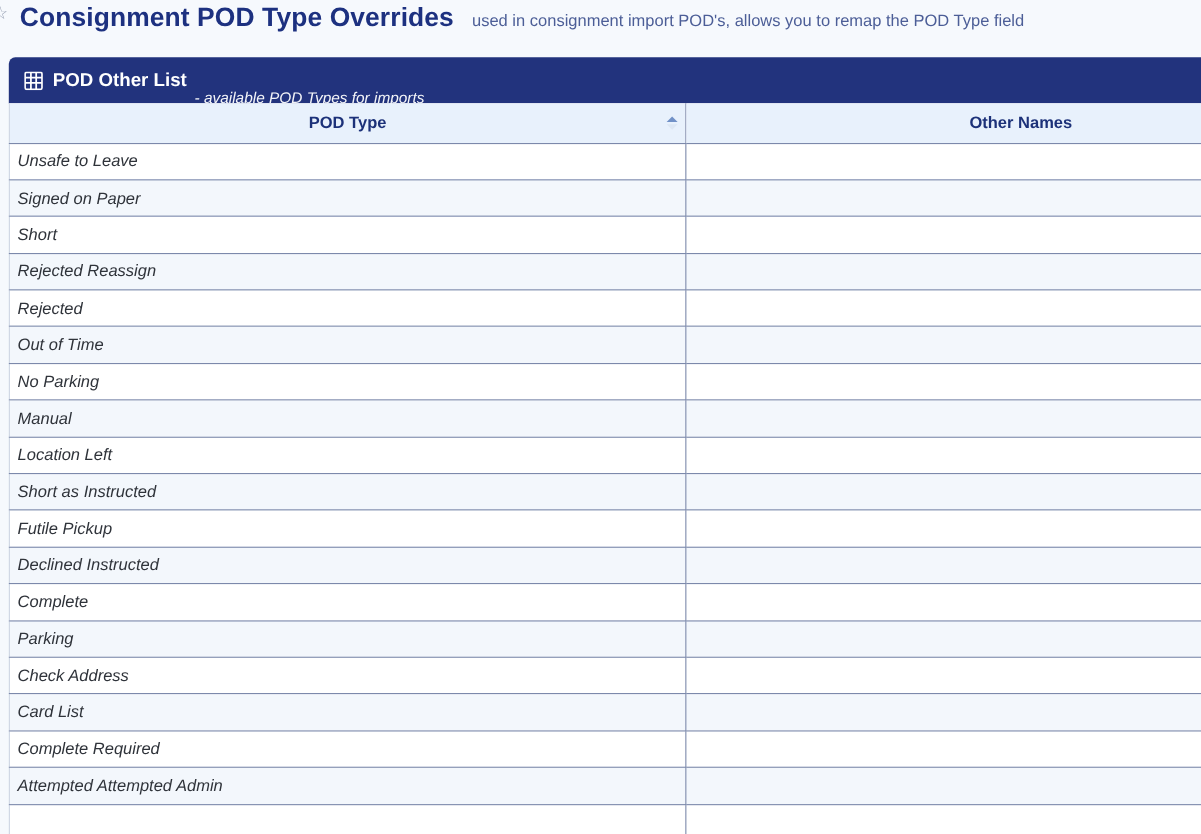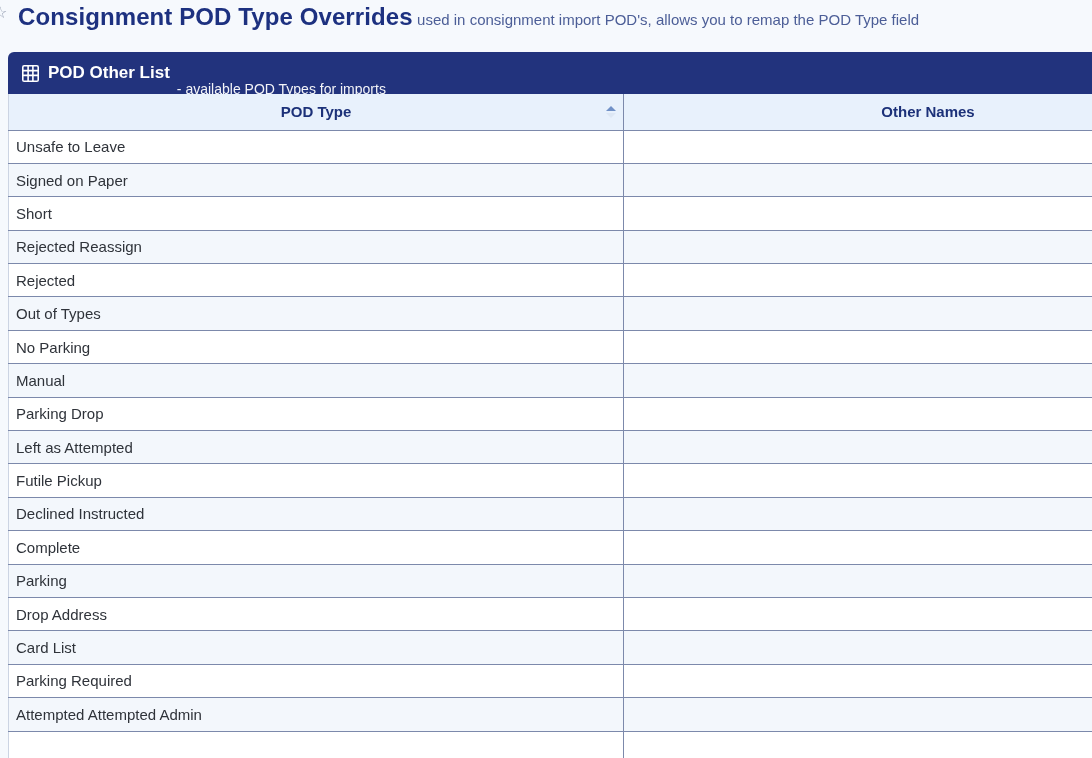--- a/index.html
+++ b/index.html
@@ -25,21 +25,21 @@
   }
   .page-title {
     display: inline;
     font-size: 24px;
     font-weight: bold;
     color: #1d3180;
     letter-spacing: 0.1px;
   }
   .page-subtitle {
     display: inline;
-    margin-left: 0;
+    margin-left: 12px;
     font-size: 15px;
     color: #4c5e97;
   }
   
   .panel {
     position: absolute;
     left: 8px; top: 52px;
     width: 1224px;            
   }
   .panel-header {
@@ -49,20 +49,21 @@
     display: flex;
     align-items: center;
     padding-left: 14px;
     color: #ffffff;
   }
   .panel-header .grid-icon { display: inline-flex; margin-right: 9px; }
   .panel-title { font-size: 17px; font-weight: bold; }
   .panel-subtitle {
     margin-left: 7px;
     font-size: 14px;
+    font-style: italic;
     color: rgba(255,255,255,0.95);
     margin-top: 32px;
   }
   
   table {
     width: 1224px;
     border-collapse: collapse;
     table-layout: fixed;
     background: #ffffff;
     border-left: 1px solid #ccd4e3;
@@ -92,20 +93,21 @@
     border-right: 5px solid transparent;
   }
   .sort-icon .up   { top: 0;    border-bottom: 5px solid #7191c7; }
   .sort-icon .down { bottom: 0; border-top:   5px solid #dde7f4; }
   tbody td {
     height: 33.4px;
     border-bottom: 1px solid #7c89ab;
     font-size: 15px;
     color: #2f333a;
     vertical-align: middle;
+    font-style: italic;
   }
   tbody td.cell-pod {
     padding-left: 7px;
     border-right: 1px solid #7c89ab;
   }
   tbody tr:nth-child(even) { background: #f3f7fc; }
   tbody tr.partial { background: #ffffff; }
 </style>
 </head>
 <body>
@@ -162,65 +164,65 @@
   </tr>
         <tr>
     <td class="cell-pod">Rejected Reassign</td>
     <td></td>
   </tr>
         <tr>
     <td class="cell-pod">Rejected</td>
     <td></td>
   </tr>
         <tr>
-    <td class="cell-pod">Out of Types</td>
+    <td class="cell-pod">Out of Time</td>
     <td></td>
   </tr>
         <tr>
     <td class="cell-pod">No Parking</td>
     <td></td>
   </tr>
         <tr>
     <td class="cell-pod">Manual</td>
     <td></td>
   </tr>
         <tr>
-    <td class="cell-pod">Parking Drop</td>
-    <td></td>
-  </tr>
-        <tr>
-    <td class="cell-pod">Left as Attempted</td>
+    <td class="cell-pod">Location Left</td>
+    <td></td>
+  </tr>
+        <tr>
+    <td class="cell-pod">Short as Instructed</td>
     <td></td>
   </tr>
         <tr>
     <td class="cell-pod">Futile Pickup</td>
     <td></td>
   </tr>
         <tr>
     <td class="cell-pod">Declined Instructed</td>
     <td></td>
   </tr>
         <tr>
     <td class="cell-pod">Complete</td>
     <td></td>
   </tr>
         <tr>
     <td class="cell-pod">Parking</td>
     <td></td>
   </tr>
         <tr>
-    <td class="cell-pod">Drop Address</td>
+    <td class="cell-pod">Check Address</td>
     <td></td>
   </tr>
         <tr>
     <td class="cell-pod">Card List</td>
     <td></td>
   </tr>
         <tr>
-    <td class="cell-pod">Parking Required</td>
+    <td class="cell-pod">Complete Required</td>
     <td></td>
   </tr>
         <tr>
     <td class="cell-pod">Attempted Attempted Admin</td>
     <td></td>
   </tr>
         <tr class="partial">
         <td class="cell-pod"></td>
         <td></td>
       </tr>

